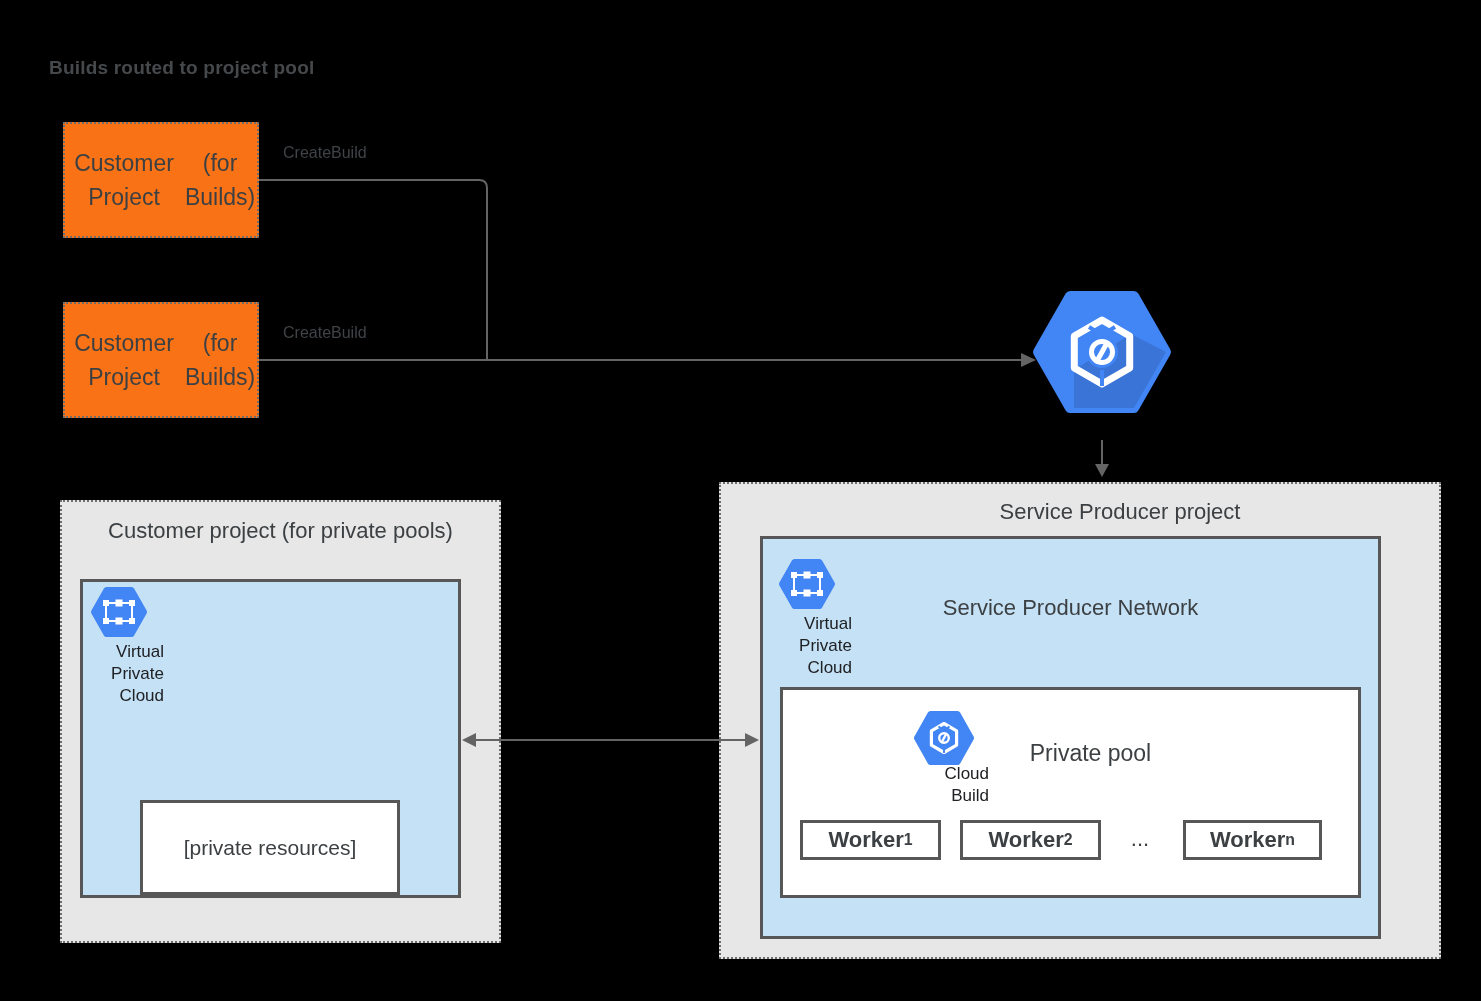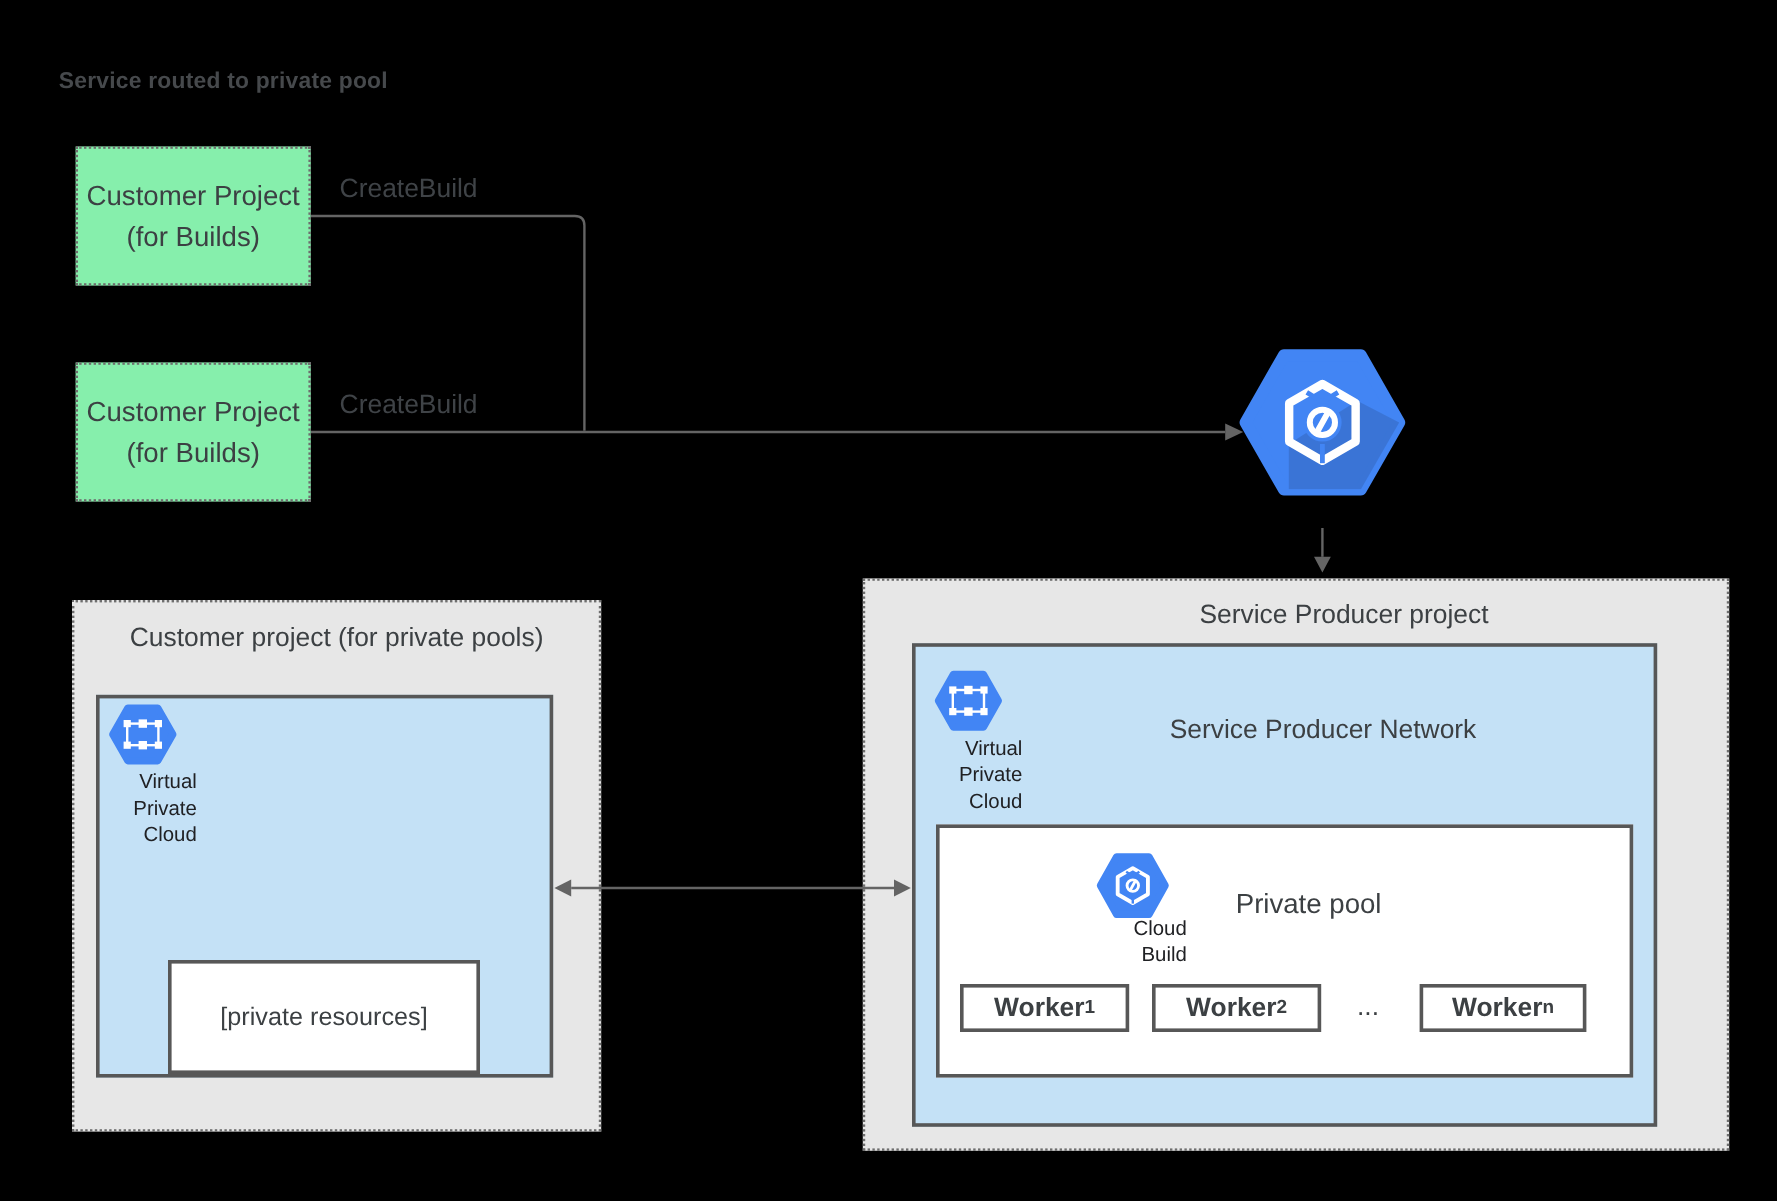--- a/index.html
+++ b/index.html
@@ -12,44 +12,44 @@
   }
   .abs{position:absolute;}
   .diagram-title{
     left:49px;top:57px;
     font-size:19px;font-weight:bold;color:#46494c;
     letter-spacing:.2px;
   }
   .build-box{
     left:63px;width:196px;height:116px;
     box-sizing:border-box;
-    background:#86efac;
+    background:#f97316;
     border:2px dotted #6e6e6e;
-    display:flex;flex-direction:column;align-items:center;justify-content:center;
+    display:flex;flex-direction:row;align-items:center;justify-content:center;
     font-size:23px;line-height:34px;color:#3c4043;
     text-align:center;
   }
   .cb-label{
-    left:283px;font-size:22px;color:#3f4347;
+    left:283px;font-size:16px;color:#3f4347;
   }
   .container{
     box-sizing:border-box;
     background:#e7e7e7;
     border:2px dotted #6e6e6e;
   }
   .container-title{
     text-align:center;font-size:22px;color:#3c4043;
   }
   .network{
     box-sizing:border-box;
     background:#c4e1f6;
     border:3px solid #575757;
   }
   .network-title{
-    text-align:center;font-size:22px;color:#3c4043;padding-left:32px;
+    text-align:center;font-size:22px;color:#3c4043;
   }
   .icon-label{
     width:90px;text-align:right;
     font-size:17px;line-height:22px;color:#202124;
   }
   .white-box{
     box-sizing:border-box;
     background:#ffffff;
     border:3px solid #575757;
   }
@@ -73,21 +73,21 @@
   svg.overlay{
     position:absolute;left:0;top:0;width:1481px;height:1001px;
     pointer-events:none;
   }
 </style>
 </head>
 <body>
 
 <div class="canvas">
 
-  <div class="abs diagram-title">Service routed to private pool</div>
+  <div class="abs diagram-title">Builds routed to project pool</div>
 
   <div class="abs build-box" style="top:122px">
     <span>Customer Project</span>
     <span>(for Builds)</span>
   </div>
 
   <div class="abs build-box" style="top:302px">
     <span>Customer Project</span>
     <span>(for Builds)</span>
   </div>

